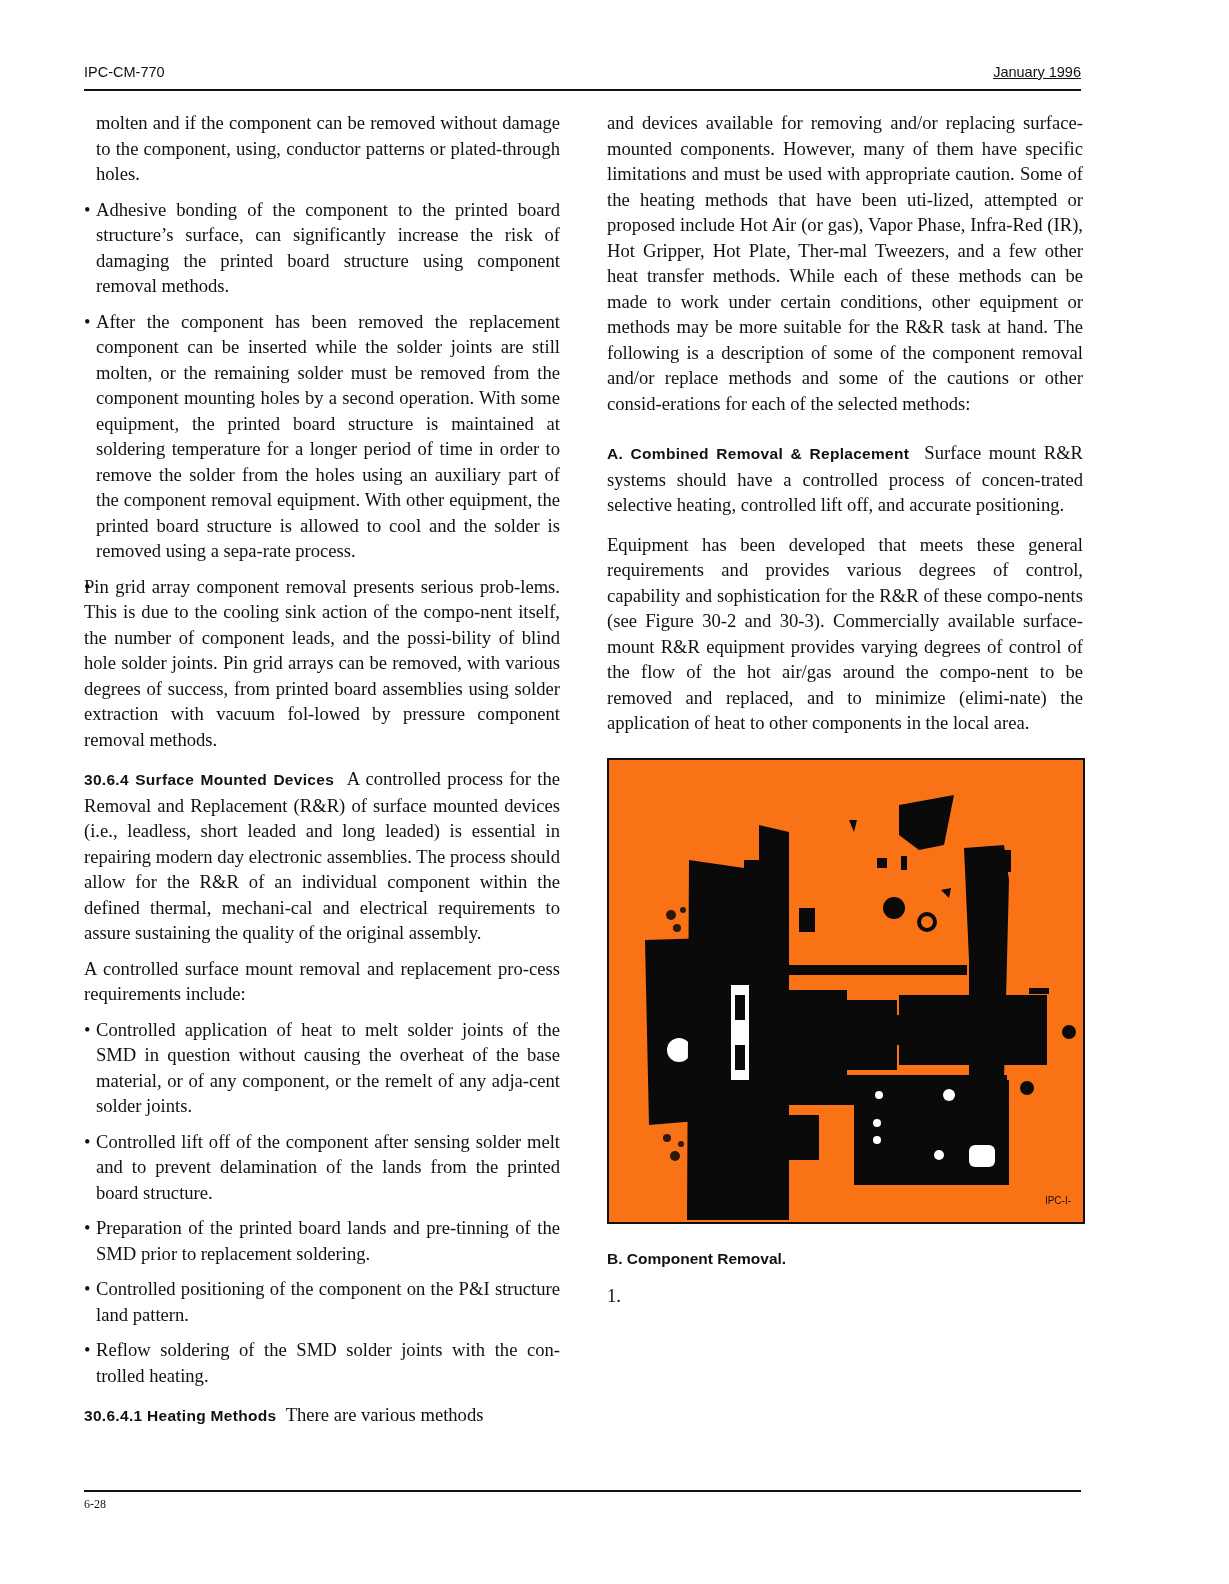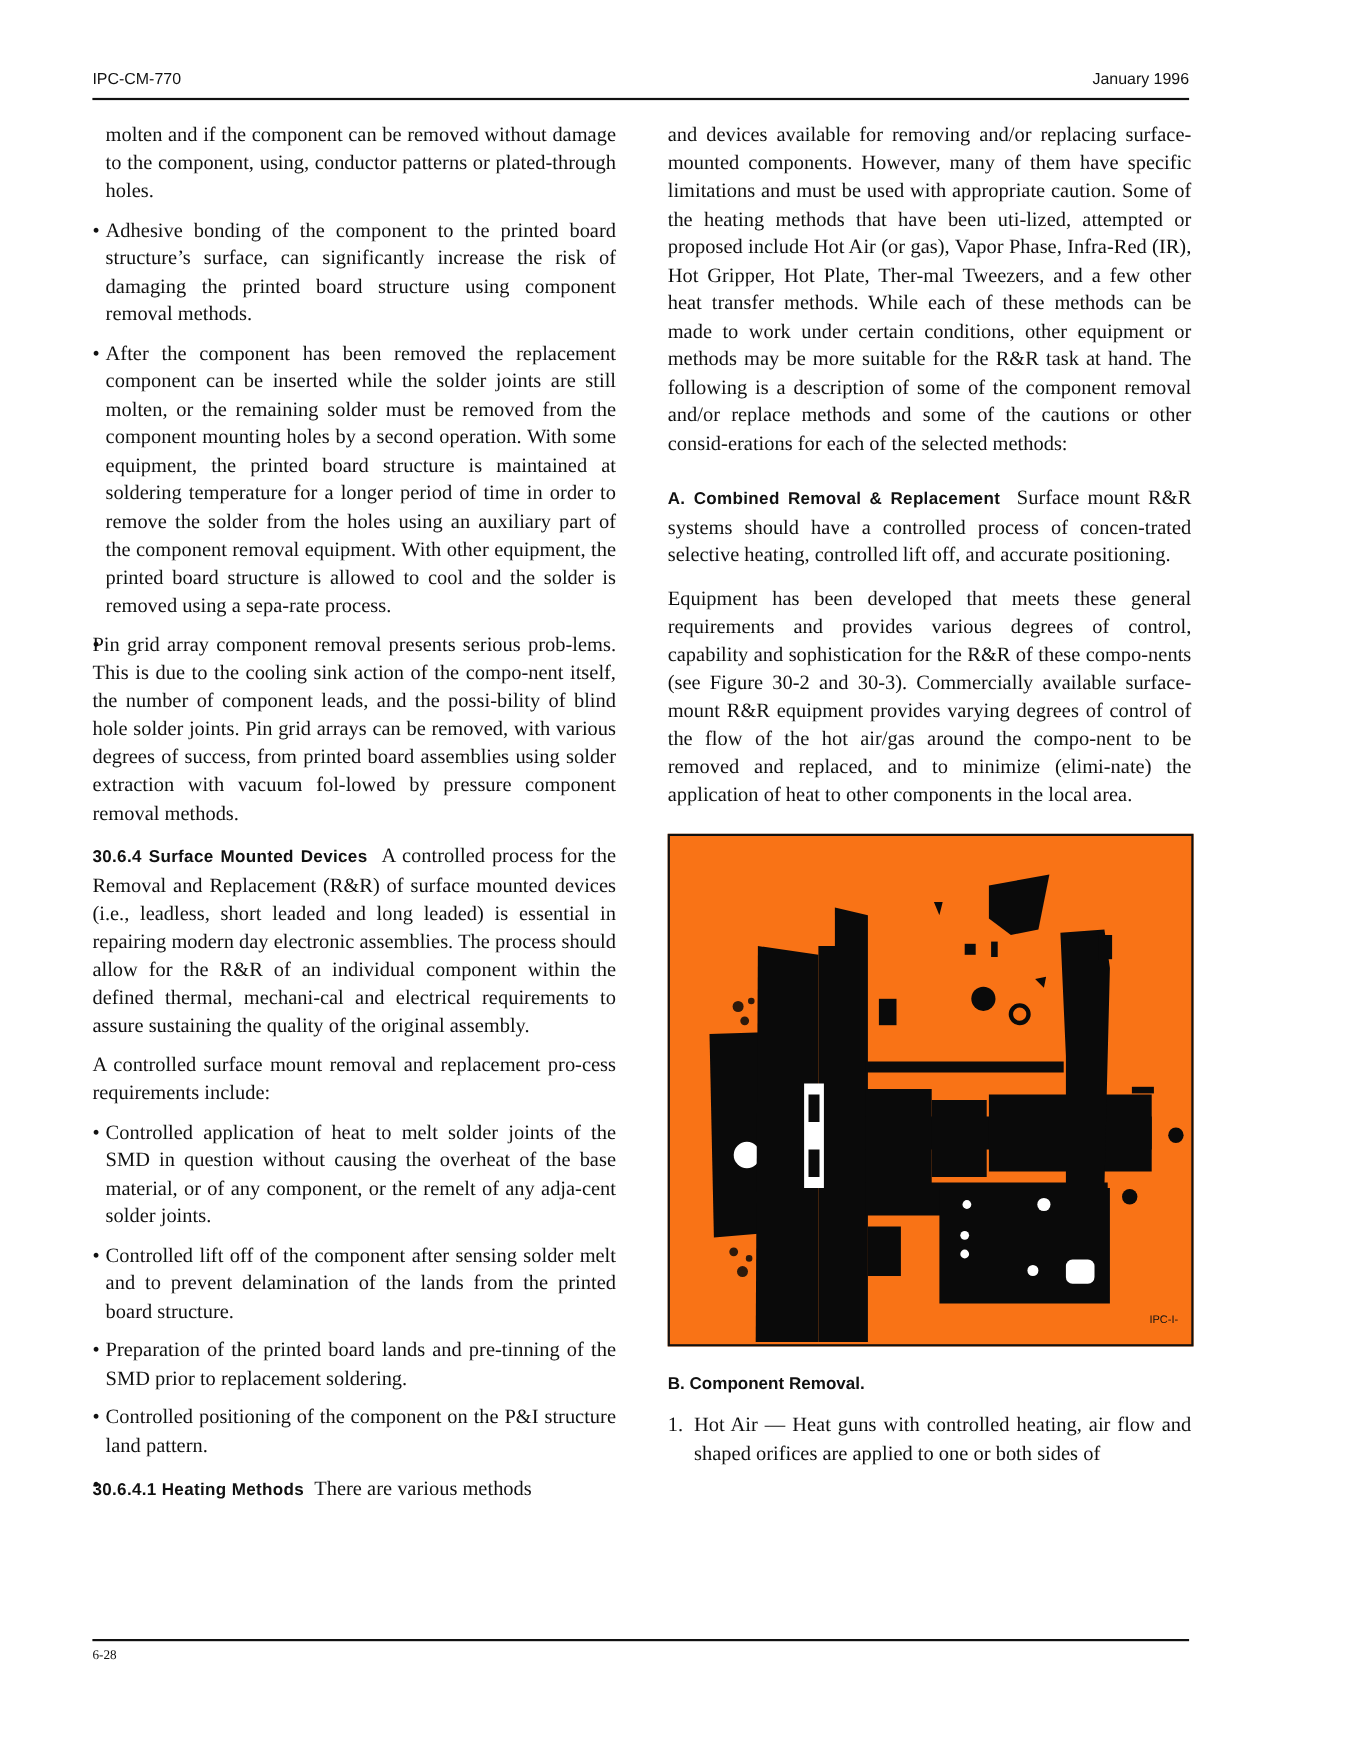--- a/index.html
+++ b/index.html
@@ -2,21 +2,21 @@
 <html><head>
 <meta charset="utf-8">
 <style>
   html, body { margin: 0; padding: 0; background: #ffffff; }
   body { width: 1229px; height: 1584px; position: relative; overflow: hidden; color: #111; }
   .sans { font-family: "Liberation Sans", "DejaVu Sans", sans-serif; }
   .serif { font-family: "Liberation Serif", "DejaVu Serif", serif; }
 
   #header { position: absolute; left: 84px; top: 64px; width: 997px; height: 26px; }
   #header .left { position: absolute; left: 0; top: 0; font-size: 14.5px; }
-  #header .right { position: absolute; right: 0; top: 0; font-size: 14.5px; }
+  #header .right { position: absolute; right: 0; top: 0; font-size: 14.5px; text-decoration: underline; }
   #header-rule { position: absolute; left: 84px; top: 89px; width: 997px; height: 2px; background: #111; }
 
   #footer-rule { position: absolute; left: 84px; top: 1490px; width: 997px; height: 2px; background: #111; }
   #footer { position: absolute; left: 84px; top: 1497px; font-size: 12px; }
 
   .col { position: absolute; top: 110px; width: 476px; font-size: 18.6px; line-height: 25.5px; }
   #col-left { left: 84px; }
   #col-right { left: 607px; }
 
   .col p { margin: 0 0 10px 0; text-align: justify; hyphens: manual; }
@@ -54,21 +54,21 @@
     <li><span class="dot">•</span></li>
   </ul>
   <p>Pin grid array component removal presents serious prob-lems. This is due to the cooling sink action of the compo-nent itself, the number of component leads, and the possi-bility of blind hole solder joints. Pin grid arrays can be removed, with various degrees of success, from printed board assemblies using solder extraction with vacuum fol-lowed by pressure component removal methods.</p>
   <p class="section-gap"><span class="hd">30.6.4 Surface Mounted Devices</span>&nbsp;&nbsp;<span>A controlled process for the Removal and Replacement (R&amp;R) of surface mounted devices (i.e., leadless, short leaded and long leaded) is essential in repairing modern day electronic assemblies. The process should allow for the R&amp;R of an individual component within the defined thermal, mechani-cal and electrical requirements to assure sustaining the quality of the original assembly.</span></p>
   <p>A controlled surface mount removal and replacement pro-cess requirements include:</p>
   <ul class="bullets">
     <li><span class="dot">•</span><span>Controlled application of heat to melt solder joints of the SMD in question without causing the overheat of the base material, or of any component, or the remelt of any adja-cent solder joints.</span></li>
     <li><span class="dot">•</span><span>Controlled lift off of the component after sensing solder melt and to prevent delamination of the lands from the printed board structure.</span></li>
     <li><span class="dot">•</span><span>Preparation of the printed board lands and pre-tinning of the SMD prior to replacement soldering.</span></li>
     <li><span class="dot">•</span><span>Controlled positioning of the component on the P&amp;I structure land pattern.</span></li>
-    <li><span class="dot">•</span></li>
+    <li><span class="dot">•</span><span>Reflow soldering of the SMD solder joints with the con-trolled heating.</span></li>
   </ul>
   <p class="section-gap"><span class="hd">30.6.4.1 Heating Methods</span>&nbsp;&nbsp;<span>There are various methods</span></p>
 </div>
 
 <div id="col-right" class="col serif">
   <p>and devices available for removing and/or replacing surface-mounted components. However, many of them have specific limitations and must be used with appropriate caution. Some of the heating methods that have been uti-lized, attempted or proposed include Hot Air (or gas), Vapor Phase, Infra-Red (IR), Hot Gripper, Hot Plate, Ther-mal Tweezers, and a few other heat transfer methods. While each of these methods can be made to work under certain conditions, other equipment or methods may be more suitable for the R&amp;R task at hand. The following is a description of some of the component removal and/or replace methods and some of the cautions or other consid-erations for each of the selected methods:</p>
   <p style="margin-top:24px"><span class="hd">A. Combined Removal &amp; Replacement</span>&nbsp;&nbsp;<span>Surface mount R&amp;R systems should have a controlled process of concen-trated selective heating, controlled lift off, and accurate positioning.</span></p>
   <p style="margin-top:14px">Equipment has been developed that meets these general requirements and provides various degrees of control, capability and sophistication for the R&amp;R of these compo-nents (see Figure 30-2 and 30-3). Commercially available surface-mount R&amp;R equipment provides varying degrees of control of the flow of the hot air/gas around the compo-nent to be removed and replaced, and to minimize (elimi-nate) the application of heat to other components in the local area.</p>
 
   <div id="figure">
@@ -128,18 +128,18 @@
         <circle cx="58" cy="378" r="4"></circle>
           <circle cx="72" cy="384" r="3"></circle>
           <circle cx="66" cy="396" r="5"></circle>
       </g>
     </svg>
     <span class="fig-id">IPC-I-</span>
   </div>
 
   <div class="sub-b">B. Component Removal.</div>
   <ol class="numlist">
-    <li><span class="num">1.</span><span>Hot Air — Heat guns with controlled heating, air flow and shaped orifices are applied to one or both sides of</span></li>
+    <li><span class="num">1.</span></li>
   </ol>
 </div>
 
 <div id="footer-rule"></div>
 <div id="footer" class="serif">6-28</div>
 
 </body></html>

